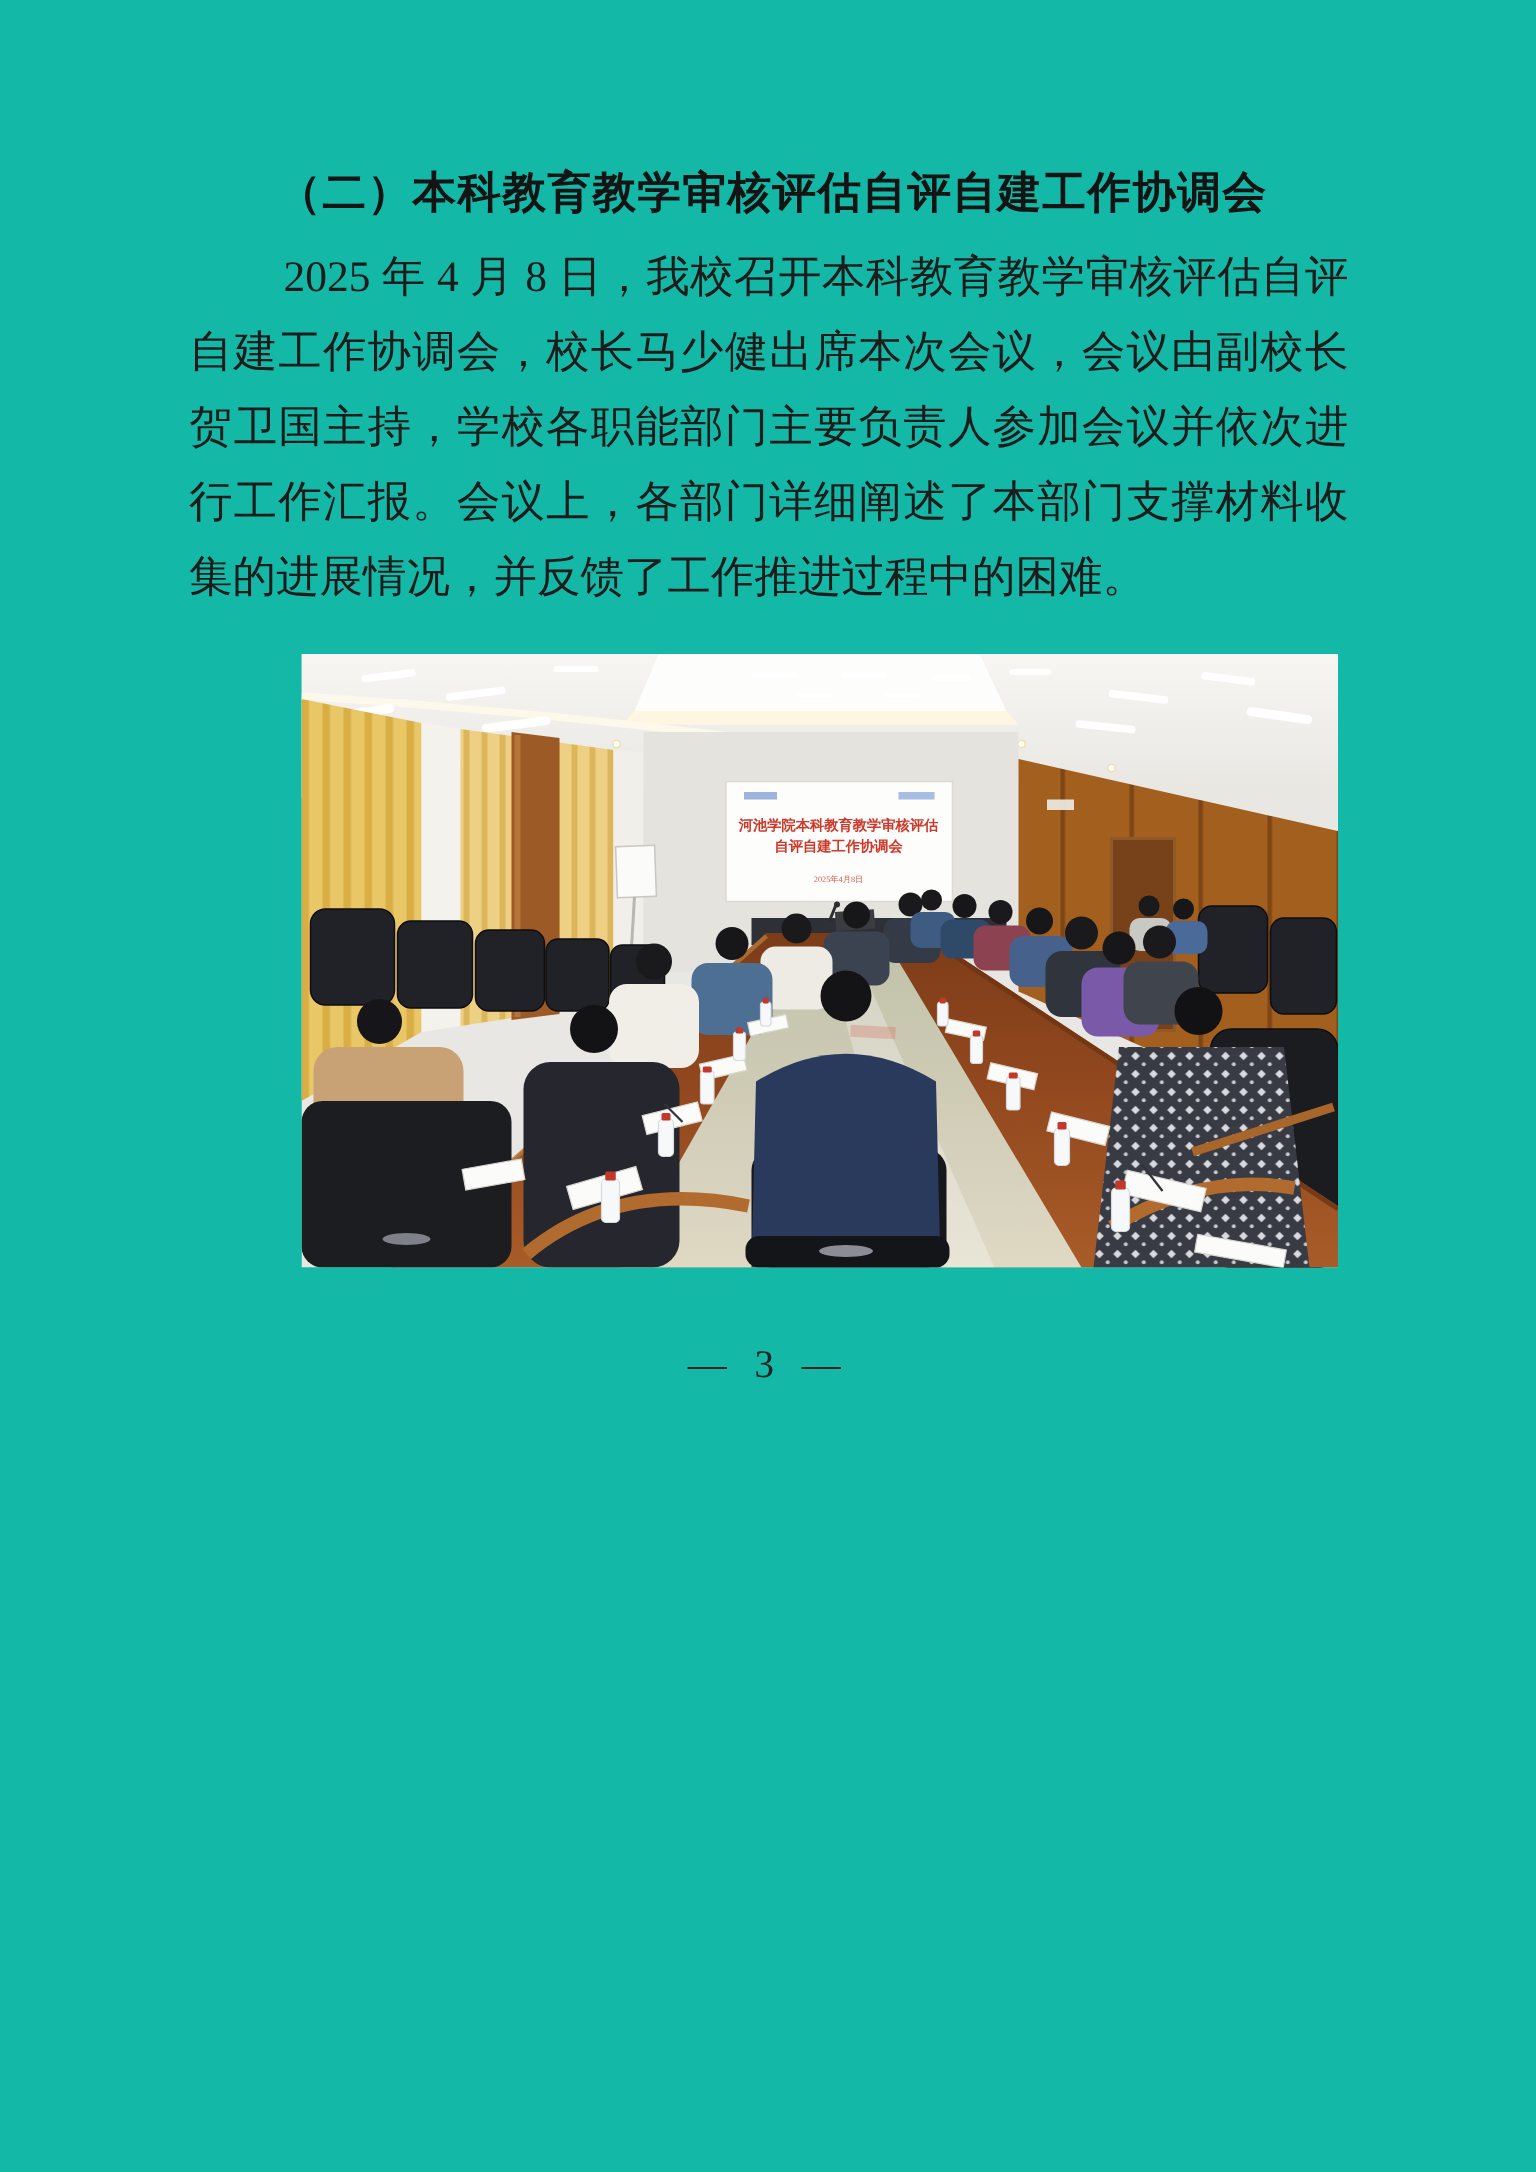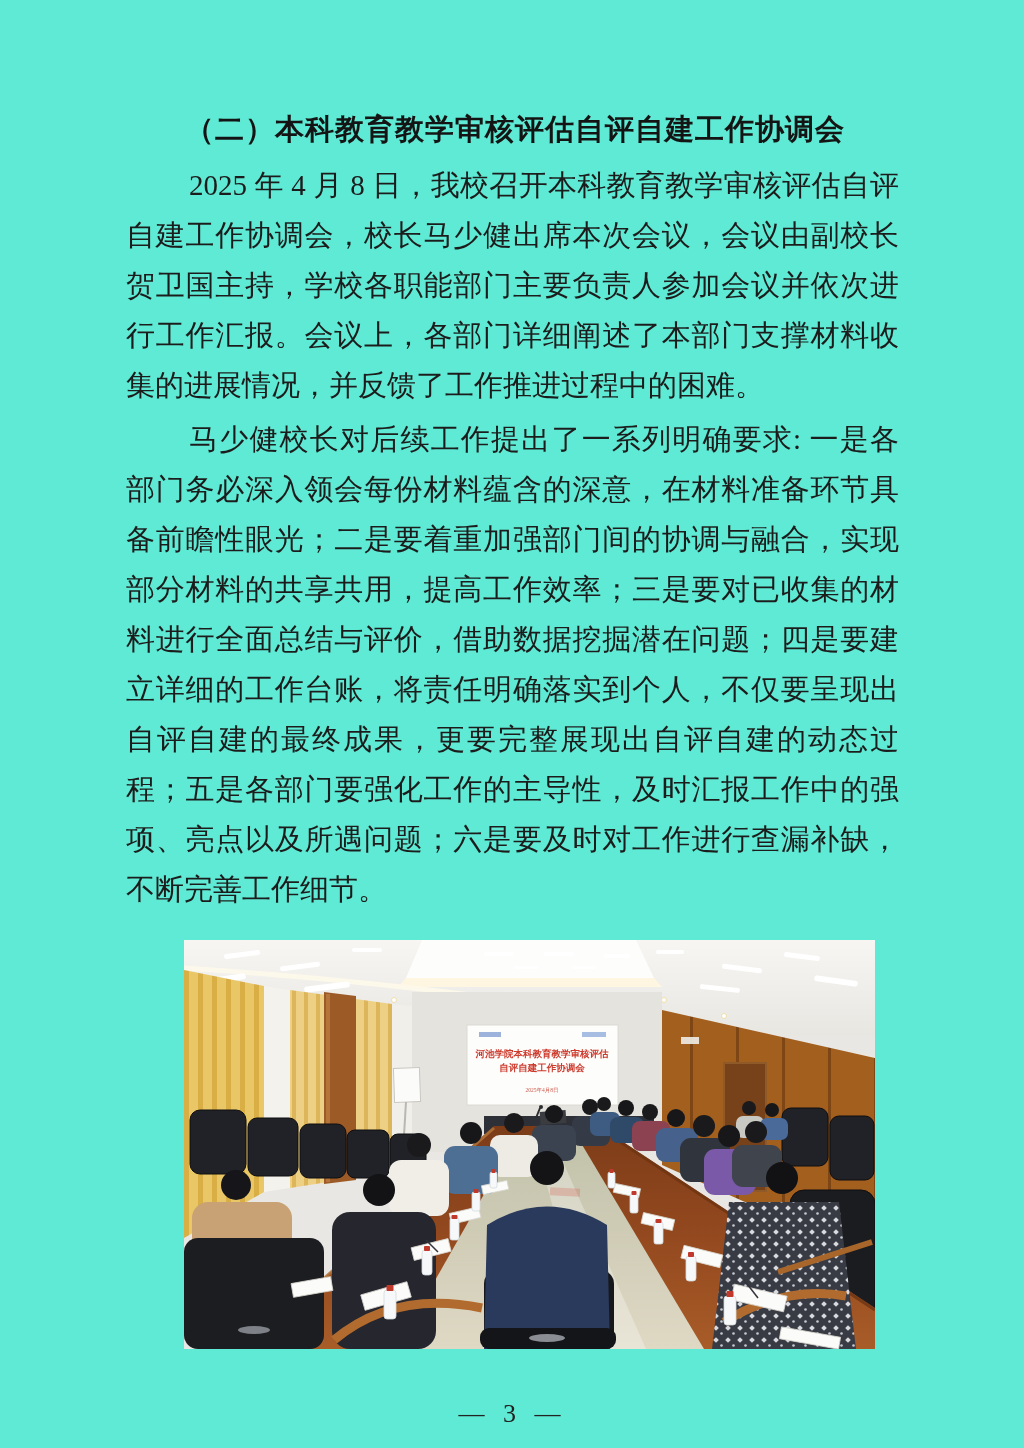--- a/index.html
+++ b/index.html
@@ -1,19 +1,19 @@
 <!DOCTYPE html>
 <html><head>
 <meta charset="utf-8">
 <style>
   html,body{margin:0;padding:0;background:#ffffff;}
   .page{
     position:relative;
     width:1024px;height:1448px;
-    background:#5eead4;
+    background:#14b8a6;
     font-family:"Liberation Serif","DejaVu Serif",serif;
     color:#1c1c1c;
     overflow:hidden;
   }
   .content{
     padding:104px 121px 0 122px;
   }
   .doc-heading{
     margin:0 0 6px 0;
     font-size:29px;
@@ -25,21 +25,21 @@
   }
   .para{
     margin:4px;
     font-size:29px;
     line-height:50px;
     text-align:justify;
     text-indent:63px;
     color:#1c1c1c;
   }
   .photo-figure{
-    margin:26px 0 0 46px;
+    margin:26px 0 0 63px;
     width:691px;height:409px;
     line-height:0;
     padding-left:16px;
   }
   .page-number{
     margin-top:50px;
     text-align:center;
     font-size:26px;
     letter-spacing:6px;
     color:#222;
@@ -47,21 +47,20 @@
 </style>
 </head>
 <body>
 
 <div class="page">
   <div class="content">
 
     <h2 class="doc-heading">（二）本科教育教学审核评估自评自建工作协调会</h2>
 
     <p class="para">2025 年 4 月 8 日，我校召开本科教育教学审核评估自评自建工作协调会，校长马少健出席本次会议，会议由副校长贺卫国主持，学校各职能部门主要负责人参加会议并依次进行工作汇报。会议上，各部门详细阐述了本部门支撑材料收集的进展情况，并反馈了工作推进过程中的困难。</p>
-    <p class="para">马少健校长对后续工作提出了一系列明确要求: 一是各部门务必深入领会每份材料蕴含的深意，在材料准备环节具备前瞻性眼光；二是要着重加强部门间的协调与融合，实现部分材料的共享共用，提高工作效率；三是要对已收集的材料进行全面总结与评价，借助数据挖掘潜在问题；四是要建立详细的工作台账，将责任明确落实到个人，不仅要呈现出自评自建的最终成果，更要完整展现出自评自建的动态过程；五是各部门要强化工作的主导性，及时汇报工作中的强项、亮点以及所遇问题；六是要及时对工作进行查漏补缺，不断完善工作细节。</p>
 
     <figure class="photo-figure">
       <svg width="691" height="409" viewBox="0 0 691 409" xmlns="http://www.w3.org/2000/svg">
         <defs>
           <linearGradient id="ceilGrad" x1="0" y1="0" x2="0" y2="1">
             <stop offset="0" stop-color="#f7f6f3"></stop>
               <stop offset="1" stop-color="#e8e6e1"></stop>
           </linearGradient>
           <linearGradient id="tableGrad" x1="0" y1="0" x2="0" y2="1">
             <stop offset="0" stop-color="#7c3c18"></stop>

